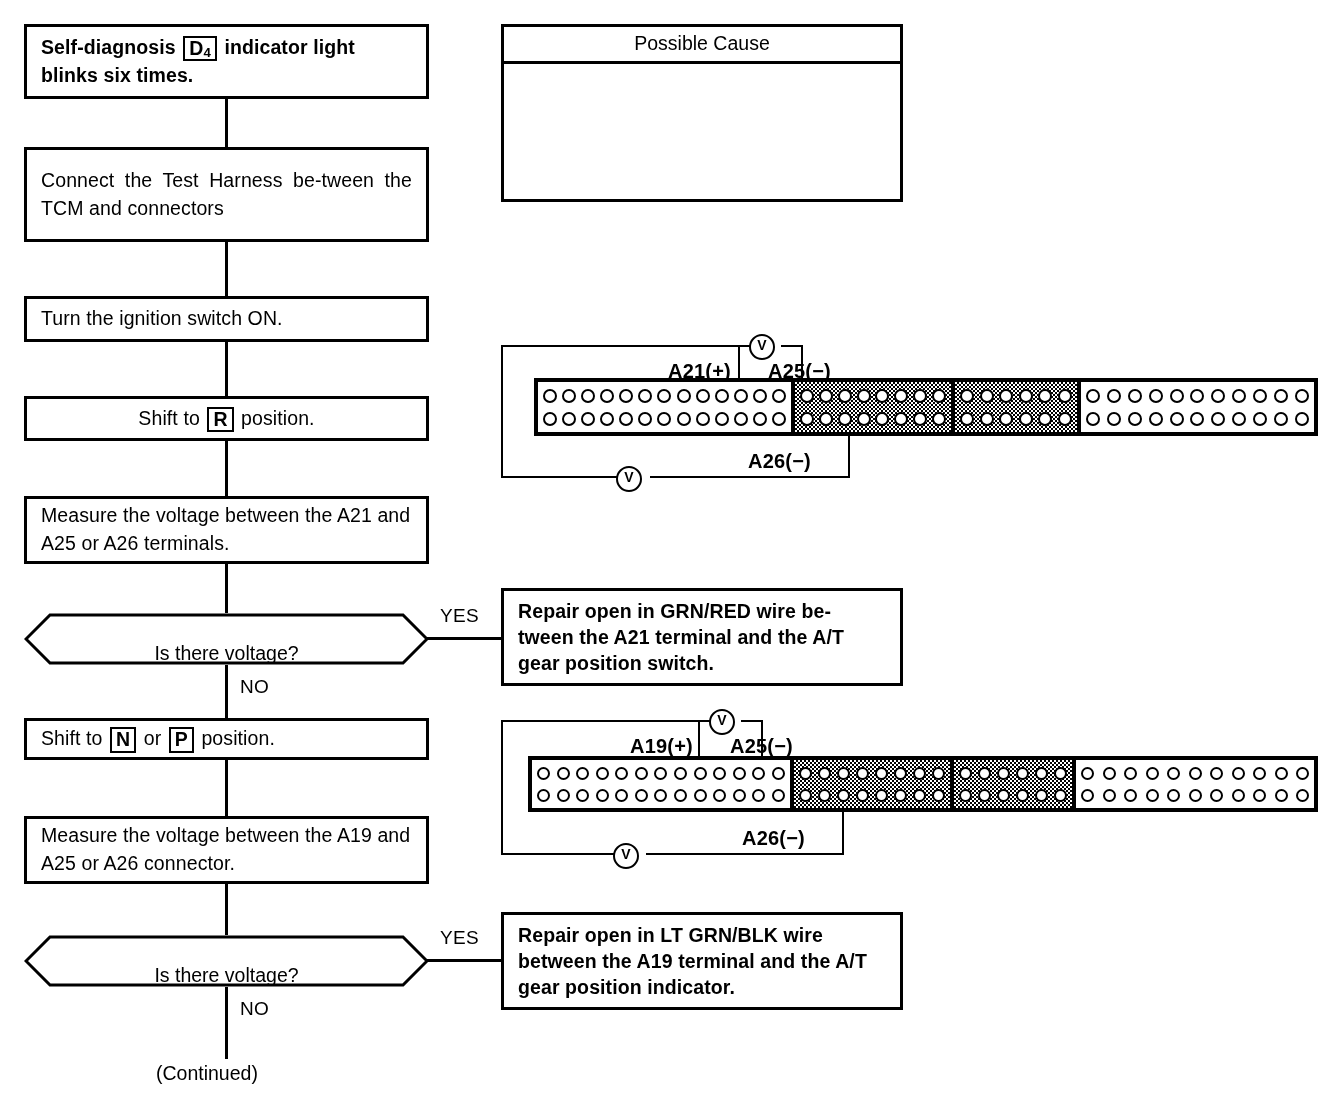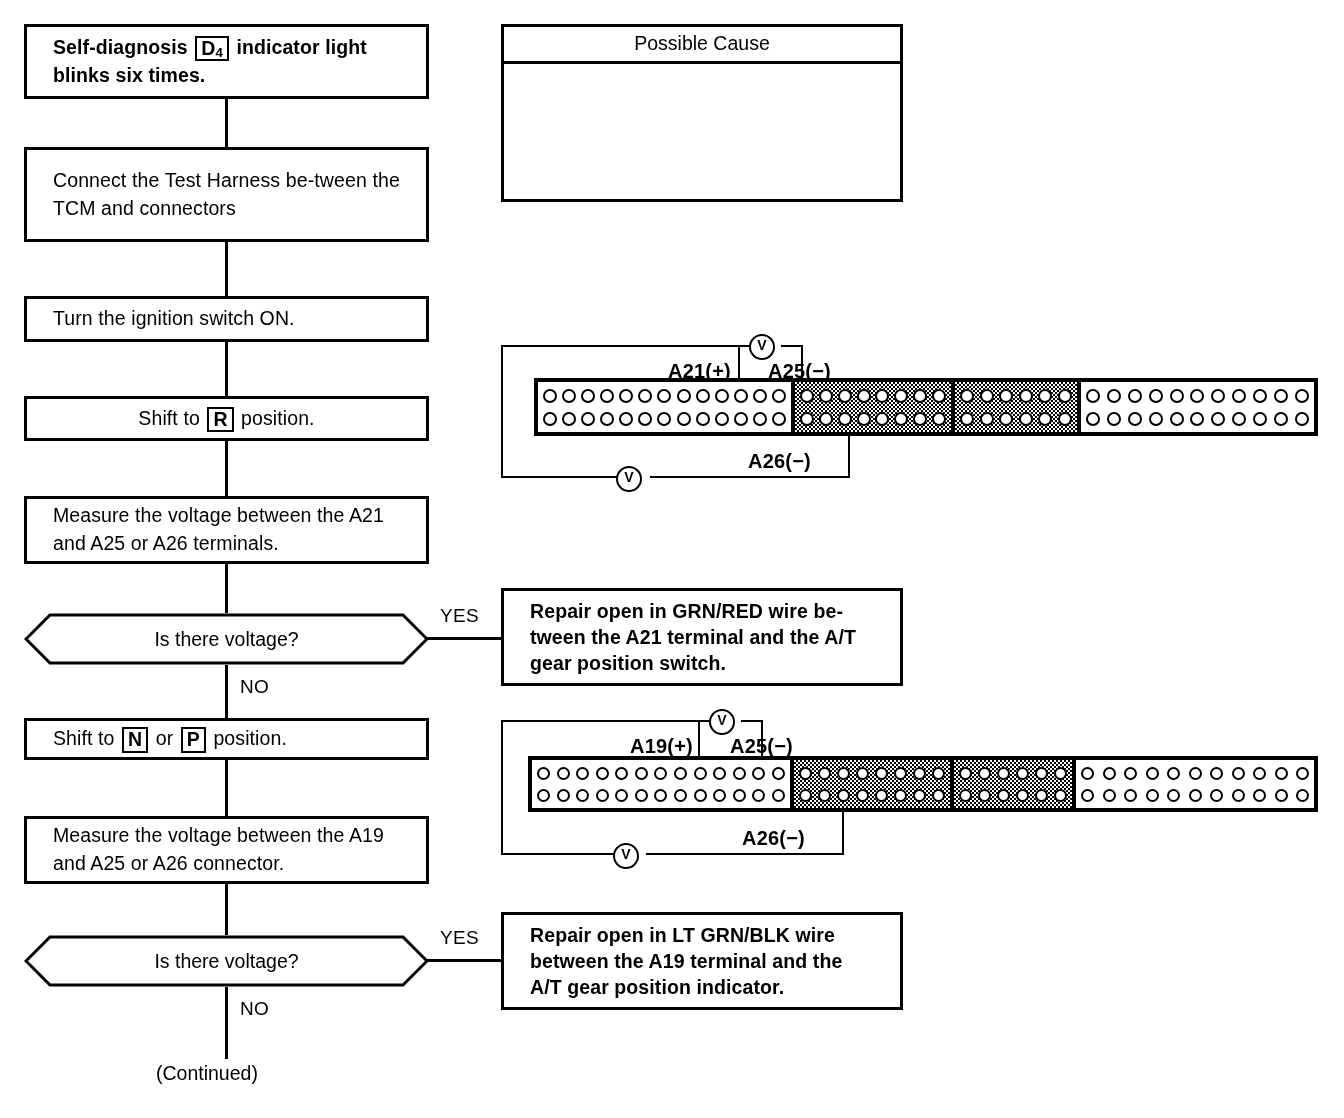--- a/index.html
+++ b/index.html
@@ -14,42 +14,42 @@
     position:absolute;
     border:3px solid #000;
     background:#fff;
     box-sizing:border-box;
     display:flex;
     align-items:center;
     font-size:19.5px;
     line-height:1.42;
     letter-spacing:.1px;
   }
-  .pbox .txt{padding:0 26px;width:100%;}
+  .pbox .txt{padding:0 14px;width:100%;}
   .pbox.bold{font-weight:bold;}
   .pbox.center .txt{text-align:center;}
 
   
   .gear{
     display:inline-block;
     border:2px solid #000;
     padding:0px 4px 1px 4px;
     line-height:1.05;
     font-weight:bold;
     margin:0 2px;
     position:relative;
     top:1px;
   }
   .gear sub{font-size:.68em;vertical-align:baseline;position:relative;top:2px;}
 
   
   .hex{
     position:absolute;
     box-sizing:border-box;
-    display:flex;align-items:center;justify-content:center;
+    display:flex;align-items:flex-end;justify-content:center;
     font-size:19.5px;
   }
   .hex svg{position:absolute;left:0;top:0;}
   .hex .hlabel{position:relative;z-index:2;}
 
   
   .vline{position:absolute;width:3px;background:#000;}
   .hline{position:absolute;height:3px;background:#000;}
   .thinv{position:absolute;width:2px;background:#000;}
   .thinh{position:absolute;height:2px;background:#000;}

